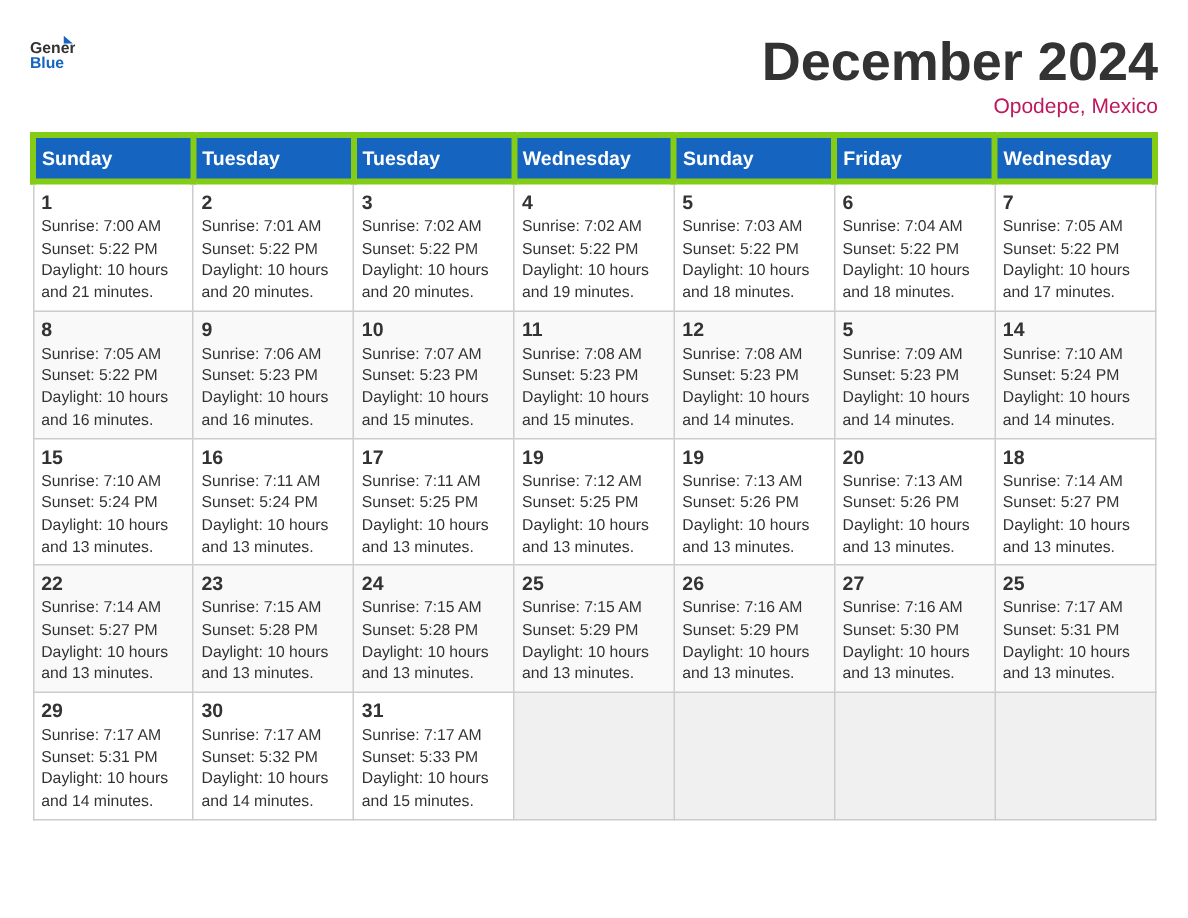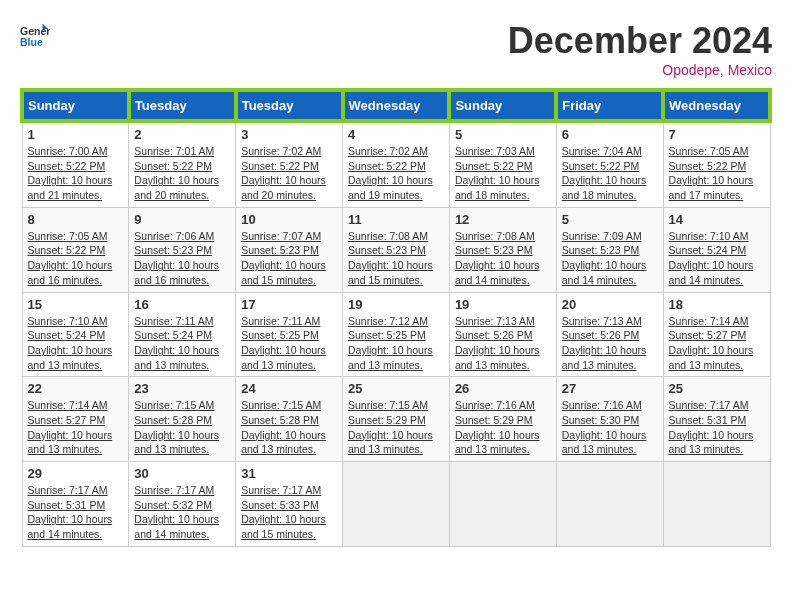--- a/index.html
+++ b/index.html
@@ -57,21 +57,20 @@
       font-size: 13px;
       font-weight: bold;
       color: #333;
       display: block;
       margin-bottom: 2px;
     }
     .day-info {
       color: #333;
       line-height: 1.4;
       font-size: 10.5px;
-      text-decoration: underline;
     }
     .empty-cell {
       background: #f0f0f0 !important;
     }
   </style>
 </head>
 <body>
 
 <div class="header-area">
   <div class="logo">

